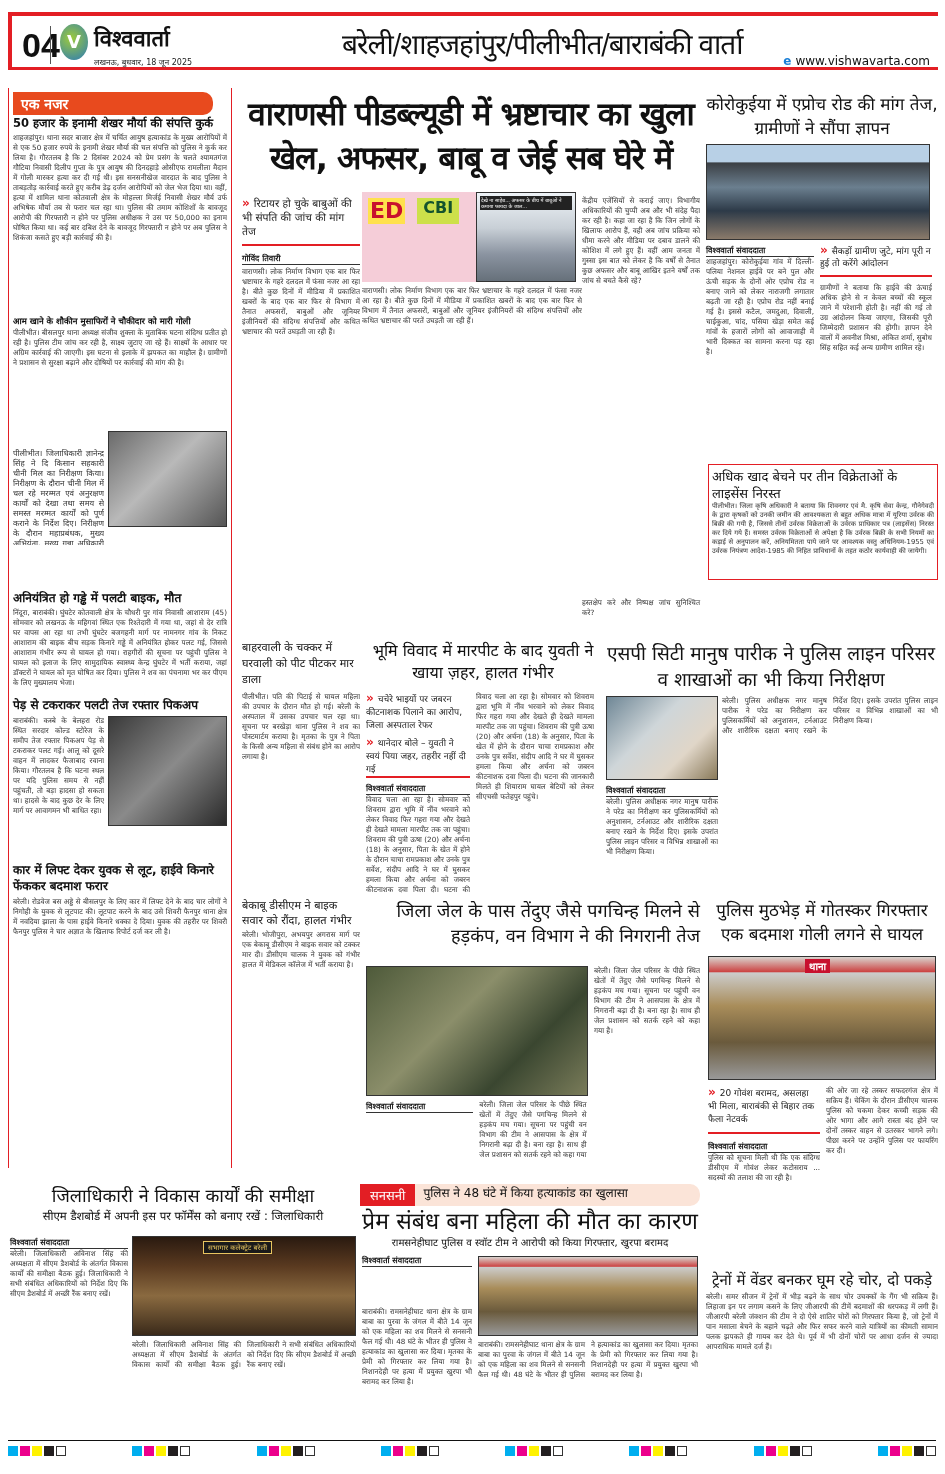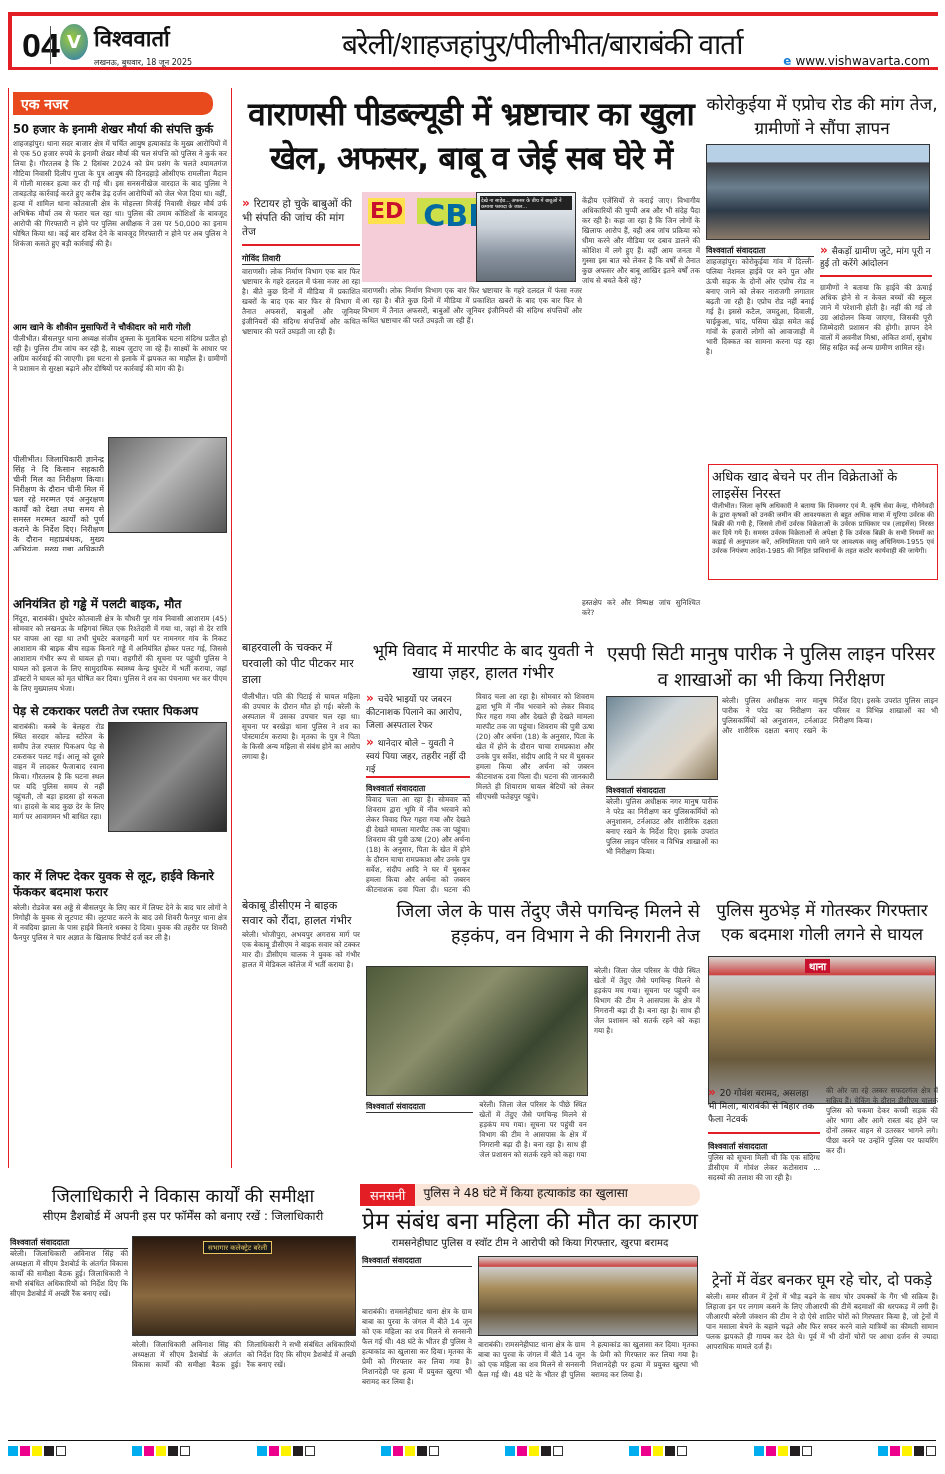--- a/index.html
+++ b/index.html
@@ -43,21 +43,21 @@
   <div class="vsep"></div>
   <div class="logo">V</div>
   <div class="brand">विश्ववार्ता</div>
   <div class="dateline">लखनऊ,  बुधवार, 18 जून 2025</div>
   <div class="region">बरेली/शाहजहांपुर/पीलीभीत/बाराबंकी वार्ता</div>
   <div class="website"><span class="ie">e</span><span>www.vishwavarta.com</span></div>
 </div>
 
 <div class="abs col-left">
   <div class="tag-red">एक नजर</div>
-  <div class="h-bold" style="font-size:11.5px;margin-top:6px">50 हजार के इनामी शेखर मौर्या की संपत्ति कुर्क</div>
+  <div class="h-bold" style="font-size:11.5px;margin-top:0">50 हजार के इनामी शेखर मौर्या की संपत्ति कुर्क</div>
   <div class="body-text" style="height:180px;overflow:hidden;margin-top:3px">शाहजहांपुर। थाना सदर बाजार क्षेत्र में चर्चित आयुष हत्याकांड के मुख्य आरोपियों में से एक 50 हजार रुपये के इनामी शेखर मौर्या की चल संपत्ति को पुलिस ने कुर्क कर लिया है। गौरतलब है कि 2 दिसंबर 2024 को प्रेम प्रसंग के चलते श्यामतगंज गौटिया निवासी दिलीप गुप्ता के पुत्र आयुष की दिनदहाड़े ओसीएफ रामलीला मैदान में गोली मारकर हत्या कर दी गई थी। इस सनसनीखेज वारदात के बाद पुलिस ने ताबड़तोड़ कार्रवाई करते हुए करीब डेढ़ दर्जन आरोपियों को जेल भेज दिया था। वहीं, हत्या में शामिल थाना कोतवाली क्षेत्र के मोहल्ला मिर्जई निवासी शेखर मौर्य उर्फ अभिषेक मौर्या तब से फरार चल रहा था। पुलिस की तमाम कोशिशों के बावजूद आरोपी की गिरफ्तारी न होने पर पुलिस अधीक्षक ने उस पर 50,000 का इनाम घोषित किया था। कई बार दबिश देने के बावजूद गिरफ्तारी न होने पर अब पुलिस ने शिकंजा कसते हुए बड़ी कार्रवाई की है।</div>
   <div class="h-bold" style="font-size:8.5px;margin-top:2px">आम खाने के शौकीन मुसाफिरों ने चौकीदार को मारी गोली</div>
   <div class="body-text" style="height:118px;overflow:hidden;margin-top:2px">पीलीभीत। बीसलपुर थाना अध्यक्ष संजीव शुक्ला के मुताबिक घटना संदिग्ध प्रतीत हो रही है। पुलिस टीम जांच कर रही है, साक्ष्य जुटाए जा रहे हैं। साक्ष्यों के आधार पर अग्रिम कार्रवाई की जाएगी। इस घटना से इलाके में झपकत का माहौल है। ग्रामीणों ने प्रशासन से सुरक्षा बढ़ाने और दोषियों पर कार्रवाई की मांग की है।</div>
   <div style="display:flex;gap:4px;margin-top:3px">
     <div class="body-text" style="width:92px;height:96px;overflow:hidden;font-size:8px">पीलीभीत। जिलाधिकारी ज्ञानेन्द्र सिंह ने दि किसान सहकारी चीनी मिल का निरीक्षण किया। निरीक्षण के दौरान चीनी मिल में चल रहे मरम्मत एवं अनुरक्षण कार्यों को देखा तथा समय से समस्त मरम्मत कार्यों को पूर्ण कराने के निर्देश दिए। निरीक्षण के दौरान महाप्रबंधक, मुख्य अभियंता, मुख्य गन्ना अधिकारी व अन्य उपस्थित रहे।</div>
     <div class="photo" style="width:120px;height:96px;margin-top:-18px"></div>
   </div>
   <div class="body-text" style="height:40px;overflow:hidden"></div>
   <div class="h-bold" style="font-size:12px;margin-top:4px">अनियंत्रित हो गड्ढे में पलटी बाइक, मौत</div>
   <div class="body-text" style="height:80px;overflow:hidden;margin-top:2px">निंदूरा, बाराबंकी। घुंघटेर कोतवाली क्षेत्र के चौधरी पुर गांव निवासी आशाराम (45) सोमवार को लखनऊ के महिगवां स्थित एक रिश्तेदारी में गया था, जहां से देर रात्रि घर वापस आ रहा था तभी घुंघटेर बजगहनी मार्ग पर नामनगर गांव के निकट आशाराम की बाइक बीच सड़क किनारे गड्ढे में अनियंत्रित होकर पलट गई, जिससे आशाराम गंभीर रूप से घायल हो गया। राहगीरों की सूचना पर पहुंची पुलिस ने घायल को इलाज के लिए सामुदायिक स्वास्थ्य केन्द्र घुंघटेर में भर्ती कराया, जहां डॉक्टरों ने घायल को मृत घोषित कर दिया। पुलिस ने शव का पंचनामा भर कर पीएम के लिए मुख्यालय भेजा।</div>
@@ -74,21 +74,21 @@
   <div class="h-bold" style="font-size:32px;line-height:44px;text-align:center;letter-spacing:-1px">वाराणसी पीडब्ल्यूडी में भ्रष्टाचार का खुला खेल, अफसर, बाबू व जेई सब घेरे में</div>
 </div>
 <div class="abs" style="left:242px;top:196px;width:118px">
   <div class="sub-head"><span class="bullet-red">»</span><span>रिटायर हो चुके बाबुओं की भी संपति की जांच की मांग तेज</span></div>
   <div class="redline" style="margin:6px 0"></div>
   <div class="byline">गोविंद तिवारी</div>
   <div class="body-text" style="height:340px;overflow:hidden;margin-top:2px">वाराणसी। लोक निर्माण विभाग एक बार फिर भ्रष्टाचार के गहरे दलदल में फंसा नजर आ रहा है। बीते कुछ दिनों में मीडिया में प्रकाशित खबरों के बाद एक बार फिर से विभाग में तैनात अफसरों, बाबुओं और जूनियर इंजीनियरों की संदिग्ध संपत्तियों और कथित भ्रष्टाचार की परतें उघड़ती जा रही हैं।</div>
 </div>
 <div class="abs photo ed" style="left:362px;top:192px;width:114px;height:90px;display:flex;gap:12px;padding:6px;border:none">
   <div style="color:#c8102e;font-weight:bold;font-size:22px;background:#ffe14d;height:26px;padding:0 2px">ED</div>
-  <div style="color:#0369a1;font-weight:bold;font-size:30px;background:#cde04a;height:26px;padding:0 6px">CBI</div>
+  <div style="color:#14532d;font-weight:bold;font-size:16px;background:#cde04a;height:26px;padding:0 6px">CBI</div>
 </div>
 <div class="abs photo" style="left:476px;top:192px;width:100px;height:90px;background:linear-gradient(180deg,#eef3f7,#c8cfd6 40%,#8a93a0 70%,#66707a)">
   <div style="font-size:5px;background:#222;color:#fff;margin:3px;padding:1px">देखे ना साहेब... अफसर के बीच में बाबुओं ने कमाया फायदा के जाल...</div>
 </div>
 <div class="abs body-text" style="left:362px;top:286px;width:220px;height:300px;overflow:hidden">वाराणसी। लोक निर्माण विभाग एक बार फिर भ्रष्टाचार के गहरे दलदल में फंसा नजर आ रहा है। बीते कुछ दिनों में मीडिया में प्रकाशित खबरों के बाद एक बार फिर से विभाग में तैनात अफसरों, बाबुओं और जूनियर इंजीनियरों की संदिग्ध संपत्तियों और कथित भ्रष्टाचार की परतें उघड़ती जा रही हैं।</div>
 <div class="abs body-text" style="left:582px;top:196px;width:118px;height:410px;overflow:hidden">केंद्रीय एजेंसियों से कराई जाए। विभागीय अधिकारियों की चुप्पी अब और भी संदेह पैदा कर रही है। कहा जा रहा है कि जिन लोगों के खिलाफ आरोप हैं, वही अब जांच प्रक्रिया को धीमा करने और मीडिया पर दबाव डालने की कोशिश में लगे हुए हैं। वहीं आम जनता में गुस्सा इस बात को लेकर है कि वर्षों से तैनात कुछ अफसर और बाबू आखिर इतने वर्षों तक जांच से बचते कैसे रहे?</div>
 <div class="abs body-text" style="left:582px;top:598px;width:118px">हस्तक्षेप करे और निष्पक्ष जांच सुनिश्चित करे?</div>
 
 <div class="abs" style="left:706px;top:92px;width:232px">
   <div class="h-bold" style="font-size:17px;line-height:24px;text-align:center;font-weight:normal;color:#111">कोरोकुईया में एप्रोच रोड की मांग तेज, ग्रामीणों ने सौंपा ज्ञापन</div>
@@ -148,21 +148,21 @@
 <div class="abs photo green" style="left:366px;top:966px;width:222px;height:130px"></div>
 <div class="abs body-text" style="left:594px;top:966px;width:106px;height:140px;overflow:hidden">बरेली। जिला जेल परिसर के पीछे स्थित खेतों में तेंदुए जैसे पगचिन्ह मिलने से हड़कंप मच गया। सूचना पर पहुंची वन विभाग की टीम ने आसपास के क्षेत्र में निगरानी बढ़ा दी है। बना रहा है। साथ ही जेल प्रशासन को सतर्क रहने को कहा गया है।</div>
 <div class="abs" style="left:366px;top:1100px;width:334px;column-count:3;column-gap:6px">
   <div class="byline">विश्ववार्ता संवाददाता</div>
   <div class="body-text" style="height:60px;overflow:hidden">बरेली। जिला जेल परिसर के पीछे स्थित खेतों में तेंदुए जैसे पगचिन्ह मिलने से हड़कंप मच गया। सूचना पर पहुंची वन विभाग की टीम ने आसपास के क्षेत्र में निगरानी बढ़ा दी है। बना रहा है। साथ ही जेल प्रशासन को सतर्क रहने को कहा गया है।</div>
 </div>
 
 <div class="abs" style="left:706px;top:898px;width:232px">
   <div style="font-size:17px;line-height:24px;text-align:center;color:#111">पुलिस मुठभेड़ में गोतस्कर गिरफ्तार एक बदमाश गोली लगने से घायल</div>
 </div>
-<div class="abs photo police" style="left:708px;top:956px;width:228px;height:148px">
+<div class="abs photo police" style="left:708px;top:956px;width:228px;height:124px">
   <div style="position:absolute;left:96px;top:2px;background:#c8102e;color:#fff;font-size:10px;font-weight:bold;padding:0 4px">थाना</div>
 </div>
 <div class="abs" style="left:708px;top:1086px;width:112px">
   <div class="sub-head" style="font-size:9px;line-height:13px"><span class="bullet-red">»</span><span>20 गोवंश बरामद, असलहा भी मिला, बाराबंकी से बिहार तक फैला नेटवर्क</span></div>
   <div class="redline" style="margin:6px 0"></div>
   <div class="byline">विश्ववार्ता संवाददाता</div>
   <div class="body-text" style="height:112px;overflow:hidden">पुलिस को सूचना मिली थी कि एक संदिग्ध डीसीएम में गोवंश लेकर कटोसराय ... सदस्यों की तलाश की जा रही है।</div>
 </div>
 <div class="abs body-text" style="left:826px;top:1086px;width:112px;height:172px;overflow:hidden">की ओर जा रहे तस्कर सफदरगंज क्षेत्र में सक्रिय हैं। चेकिंग के दौरान डीसीएम चालक पुलिस को चकमा देकर कच्ची सड़क की ओर भागा और आगे रास्ता बंद होने पर दोनों तस्कर वाहन से उतरकर भागने लगे। पीछा करने पर उन्होंने पुलिस पर फायरिंग कर दी।</div>
 

